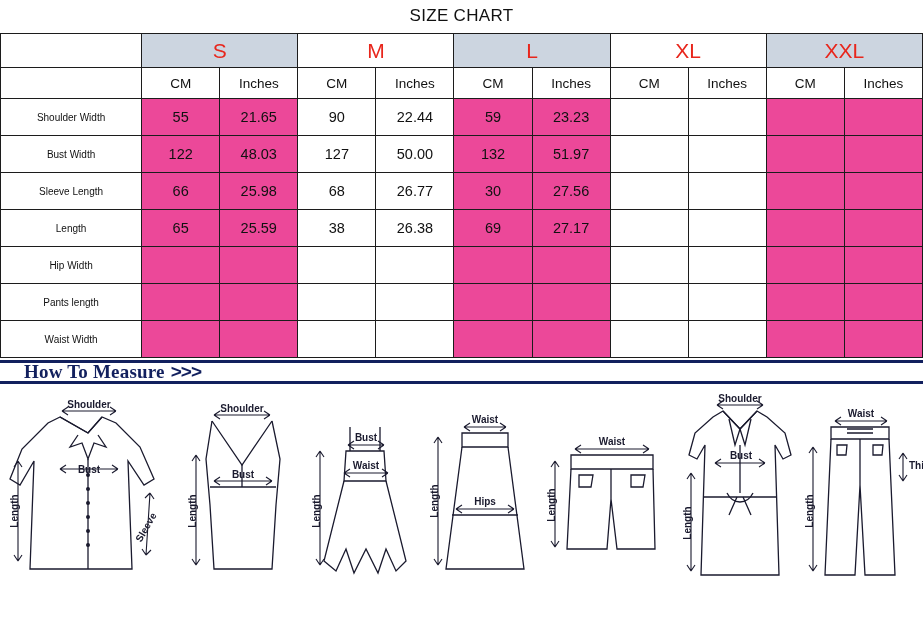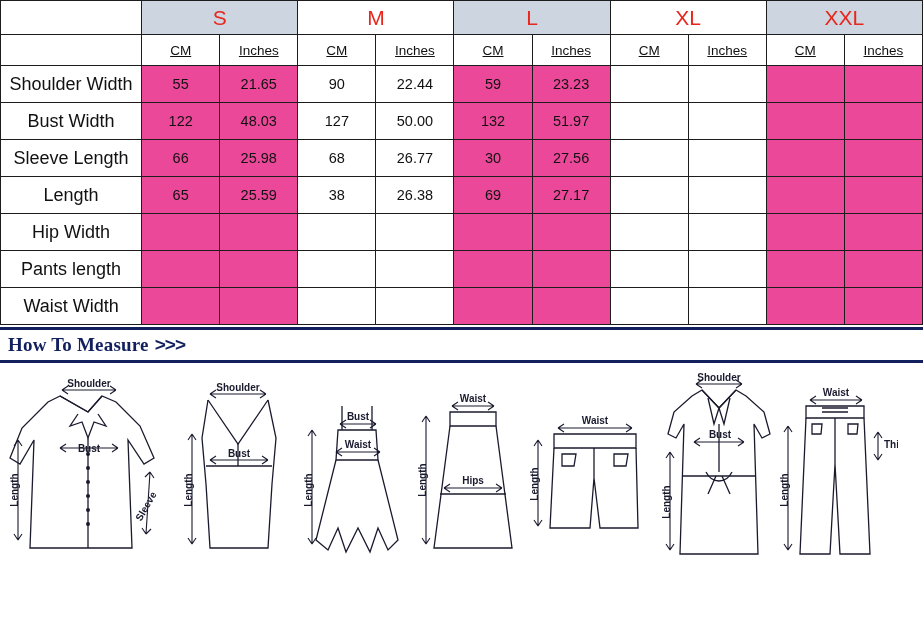--- a/index.html
+++ b/index.html
@@ -51,81 +51,81 @@
   }
   .row-size th.blank-label {
     background: #ffffff;
     border-right: 1px solid #1c1c1c;
   }
   .row-unit td {
     height: 30px;
     font-size: 13.5px;
     color: #111;
     font-weight: bold;
-    text-decoration: underline;
   }
   .row-unit td.blank-label { background: #ffffff; }
   .data-row td {
     height: 36px;
     font-size: 14.5px;
     color: #111;
   }
   .data-row td.rowlabel {
-    font-size: 18px;
+    font-size: 10px;
     text-align: center;
     background: #ffffff;
   }
   .shade { background: #ec4899; }
   .shade-head { background: #ccd5e0; }
   .white { background: #ffffff; }
 
   .howto-bar {
     margin-top: 2px;
     border-top: 3px solid #12205e;
     border-bottom: 3px solid #12205e;
-    height: 36px;
+    height: 24px;
     display: flex;
     align-items: center;
-    padding-left: 8px;
+    padding-left: 24px;
     box-sizing: border-box;
   }
   .howto-text {
     font-family: "Liberation Serif", serif;
     font-weight: bold;
     font-size: 19px;
     color: #12205e;
     letter-spacing: 0.2px;
   }
   .howto-arrows {
     font-weight: bold;
     font-size: 19px;
     color: #12205e;
     margin-left: 6px;
     letter-spacing: -1px;
   }
   .figures {
     display: flex;
     align-items: flex-end;
-    justify-content: flex-start;
+    justify-content: space-between;
     width: 923px;
     height: 205px;
     padding: 0;
     box-sizing: border-box;
   }
   .figure {
     position: relative;
     height: 200px;
   }
   .figure svg { display: block; }
 </style>
 </head>
 <body>
 
 <div id="page">
 
+  <div class="chart-title">SIZE CHART</div>
 
   <table class="size-chart">
     <colgroup>
       <col class="col-label">
       <col class="col-unit">
         <col class="col-unit">
       <col class="col-unit">
         <col class="col-unit">
       <col class="col-unit">
         <col class="col-unit">

